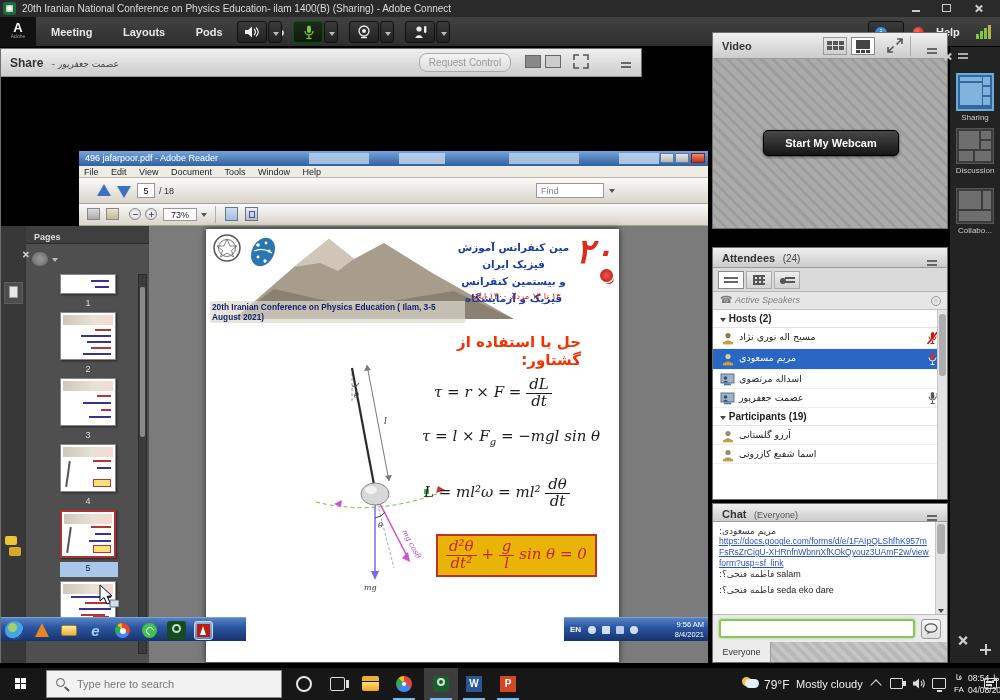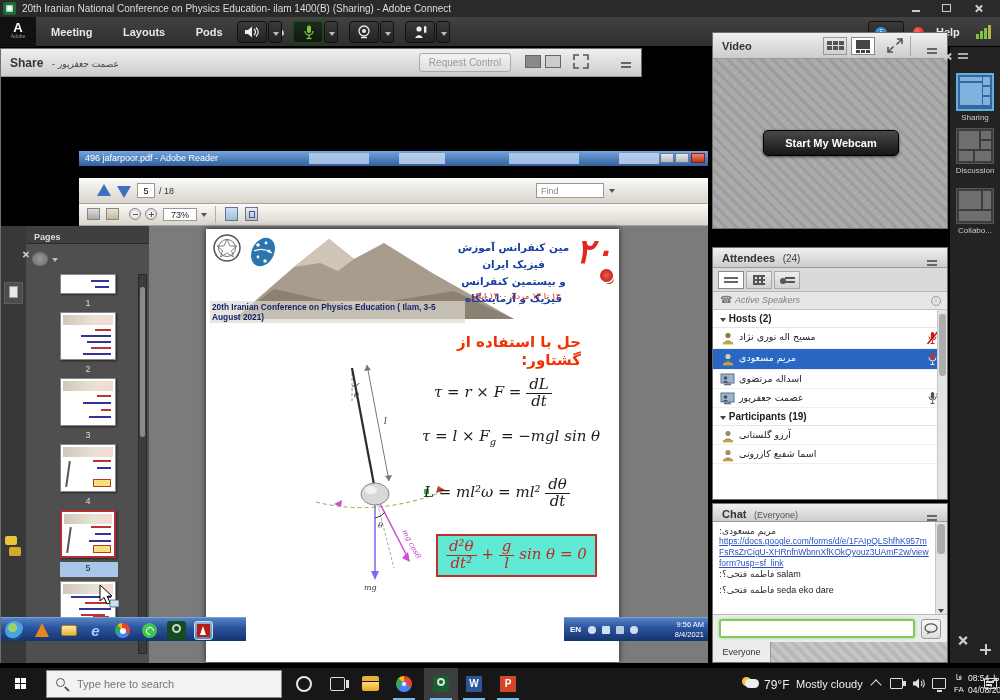--- a/index.html
+++ b/index.html
@@ -54,21 +54,21 @@
 .tlabel{position:absolute;left:34px;width:56px;text-align:center;color:#ddd;font-size:9px}
 .mini-band{position:absolute;left:2px;top:2px;right:2px;height:10px;background:linear-gradient(90deg,#cfc8ba,#e8e2d4 60%,#f4d9d2)}
 .mini-line{position:absolute;height:2px;background:#b33}
 .mini-line.b{background:#339}
 
 .slide{background:#fff;box-shadow:0 0 6px rgba(0,0,0,.7)}
 .eq{font-family:"DejaVu Serif",serif;font-style:italic;color:#1c1c1c;font-size:15px;white-space:nowrap}
 .frac{display:inline-block;vertical-align:middle;text-align:center;line-height:1.05}
 .frac .n{display:block;border-bottom:1px solid #1c1c1c;padding:0 3px}
 .frac .d{display:block;padding:0 3px}
-.eqbox{background:#5eead4;border:2px solid #c03028;color:#c02820;padding:3px 8px}
+.eqbox{background:#eab308;border:2px solid #c03028;color:#c02820;padding:3px 8px}
 .eqbox .frac .n{border-color:#c02820}
 
 .w7bar{background:linear-gradient(#5584c4,#2c56a0 40%,#16336e);border-top:1px solid #7aa2d8}
 .w7icon{position:absolute;top:3px;width:19px;height:19px;border-radius:3px}
 .w10bar{left:0;top:668px;width:1000px;height:32px;background:#171717}
 .w10icon{position:absolute;top:8px;width:17px;height:17px}
 .underline{position:absolute;bottom:0;height:2px;width:22px;background:#76b9ed}
 .trayicon{position:absolute;top:10px;width:13px;height:11px;border:1px solid #ddd;border-radius:1px}
 .scroll{background:#e3e3e3;border-left:1px solid #c6c6c6}
 .scroll .th{position:absolute;left:1px;width:7px;background:#adadad;border-radius:3px}
@@ -158,40 +158,49 @@
     <span class="abs menu-item" style="left:936px;top:0;padding:0">Help</span>
     <div class="abs" style="left:976px;top:8px">
       <span style="display:inline-block;width:3px;height:5px;background:#7ec63f;margin-right:1px"></span><span style="display:inline-block;width:3px;height:8px;background:#7ec63f;margin-right:1px"></span><span style="display:inline-block;width:3px;height:11px;background:#7ec63f;margin-right:1px"></span><span style="display:inline-block;width:3px;height:14px;background:#b9b24a"></span>
     </div>
   </div>
 
   <div class="pod" style="left:0;top:48px;width:642px;height:615px;background:#000">
     <div class="pod-header" style="height:28px">
       <span class="pod-title" style="line-height:28px;font-size:12px">Share</span>
       <span class="fa" style="font-size:9px;color:#444;margin-left:4px">- عصمت جعفرپور</span>
-      <div class="abs" style="right:130px;top:4px;width:92px;height:19px;border:1px solid #aaa;border-radius:3px;background:linear-gradient(#f4f4f4,#ddd);color:#999;font-size:10px;text-align:center;line-height:18px">Request Control</div>
+      <div class="abs" style="right:130px;top:4px;width:92px;height:19px;border:1px solid #aaa;border-radius:8px;background:linear-gradient(#f4f4f4,#ddd);color:#999;font-size:10px;text-align:center;line-height:18px">Request Control</div>
       <div class="abs" style="right:100px;top:6px;width:16px;height:13px;border:1.5px solid #666;background:#888"></div>
       <div class="abs" style="right:80px;top:6px;width:16px;height:13px;border:1.5px solid #666;background:#ccc"></div>
       <svg class="abs" style="right:52px;top:5px" width="16" height="15" viewBox="0 0 16 15">
         <path d="M1 6 V1 h5 M10 1 h5 v5 M15 9 v5 h-5 M6 14 H1 V9" stroke="#555" fill="none" stroke-width="1.6"></path>
         </svg>
       <div class="pod-menu"><div class="hbars" style="display:inline-block"></div><span class="caret" style="border-top-color:#666;margin-left:1px"></span></div>
     </div>
 
     <div class="abs" style="left:0;top:28px;width:708px;height:586px;background:#000;overflow:hidden">
 
       <div class="abs rd-title" style="left:78px;top:74px;width:629px;height:15px">
         <div class="abs" style="left:230px;top:2px;width:60px;height:11px;background:#bcd2ec;opacity:.8"></div>
         <div class="abs" style="left:320px;top:2px;width:46px;height:11px;background:#c8daf0;opacity:.8"></div>
         <div class="abs" style="left:430px;top:2px;width:70px;height:11px;background:#bcd2ec;opacity:.8"></div>
         <div class="abs" style="left:540px;top:2px;width:40px;height:11px;background:#c8daf0;opacity:.8"></div>
         <span style="padding-left:6px;position:relative">496 jafarpoor.pdf - Adobe Reader</span>
         <div class="abs" style="right:34px;top:2px;width:14px;height:10px;background:linear-gradient(#e8e8e8,#b5b5b5);border:1px solid #5a7ba8"></div>
         <div class="abs" style="right:19px;top:2px;width:14px;height:10px;background:linear-gradient(#e8e8e8,#b5b5b5);border:1px solid #5a7ba8"></div>
         <div class="abs" style="right:3px;top:2px;width:14px;height:10px;background:linear-gradient(#f0886f,#c3321b);border:1px solid #7a2417"></div>
+      </div>
+      <div class="abs rd-menubar" style="left:78px;top:89px;width:629px;height:12px">
+        <span style="padding:0 5px">File</span>
+        <span style="padding:0 5px">Edit</span>
+        <span style="padding:0 5px">View</span>
+        <span style="padding:0 5px">Document</span>
+        <span style="padding:0 5px">Tools</span>
+        <span style="padding:0 5px">Window</span>
+        <span style="padding:0 5px">Help</span>
       </div>
       <div class="abs rd-toolbar" style="left:78px;top:101px;width:629px;height:26px">
         <div class="abs" style="left:18px;top:6px;width:0;height:0;border-left:7px solid transparent;border-right:7px solid transparent;border-bottom:12px solid #3f6fbf"></div>
         <div class="abs" style="left:38px;top:8px;width:0;height:0;border-left:7px solid transparent;border-right:7px solid transparent;border-top:12px solid #3f6fbf"></div>
         <input class="abs" style="left: 58px; top: 5px; width: 18px; height: 15px; font-size: 9px; text-align: center; border: 1px solid rgb(153, 153, 153);" value="5">
         <span class="abs" style="left:80px;top:8px;font-size:9px;color:#333">/ 18</span>
         <div class="abs" style="left:457px;top:5px;width:68px;height:15px;background:#fff;border:1px solid #999;font-size:9px;color:#888;line-height:14px;padding-left:4px">Find</div>
         <span class="abs caret" style="left:530px;top:11px;border-top-color:#555"></span>
       </div>
       <div class="abs rd-toolbar" style="left:78px;top:127px;width:629px;height:22px">

